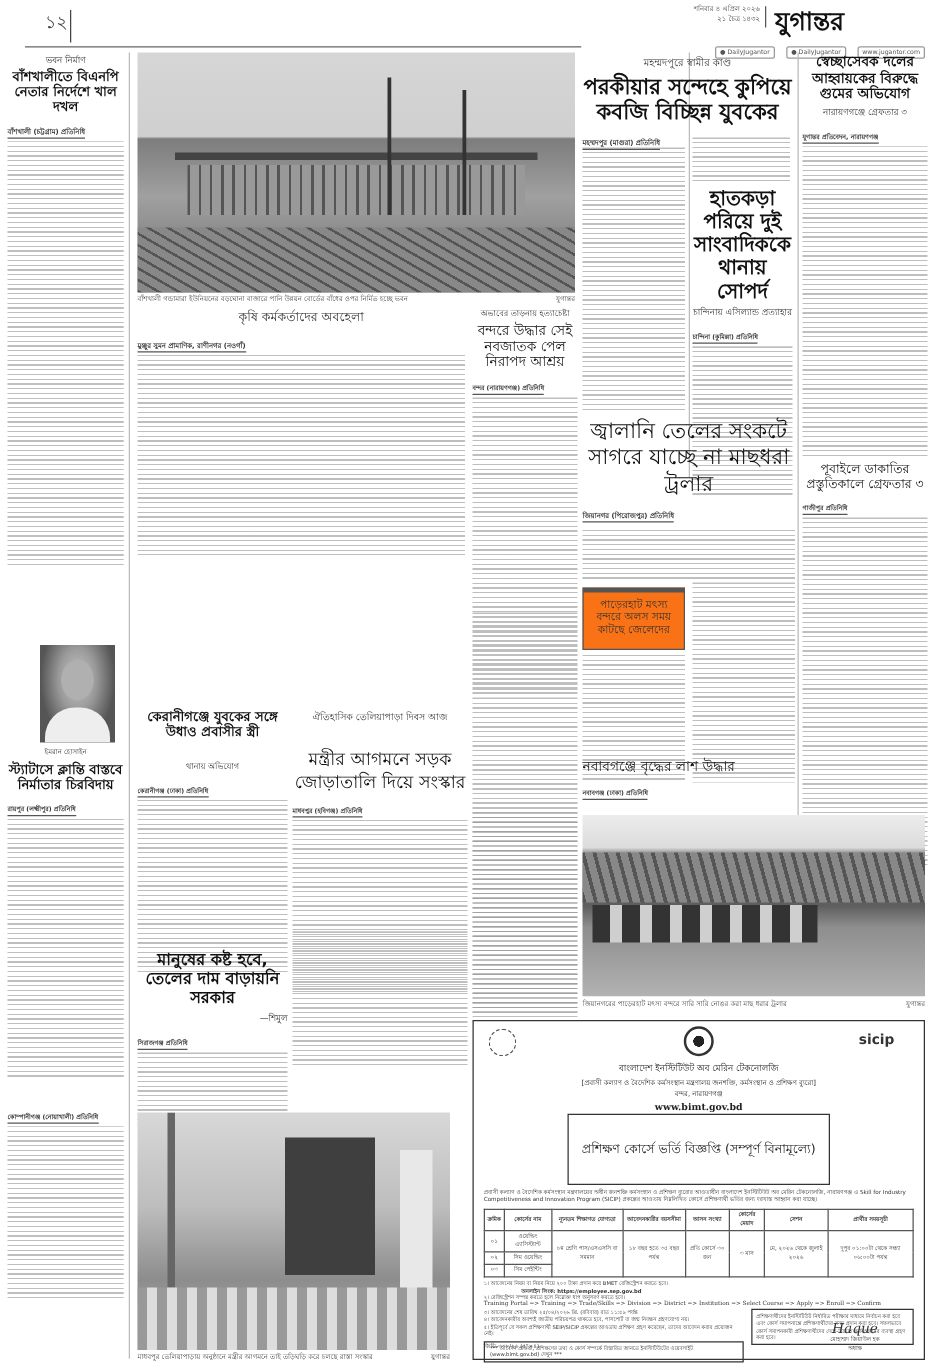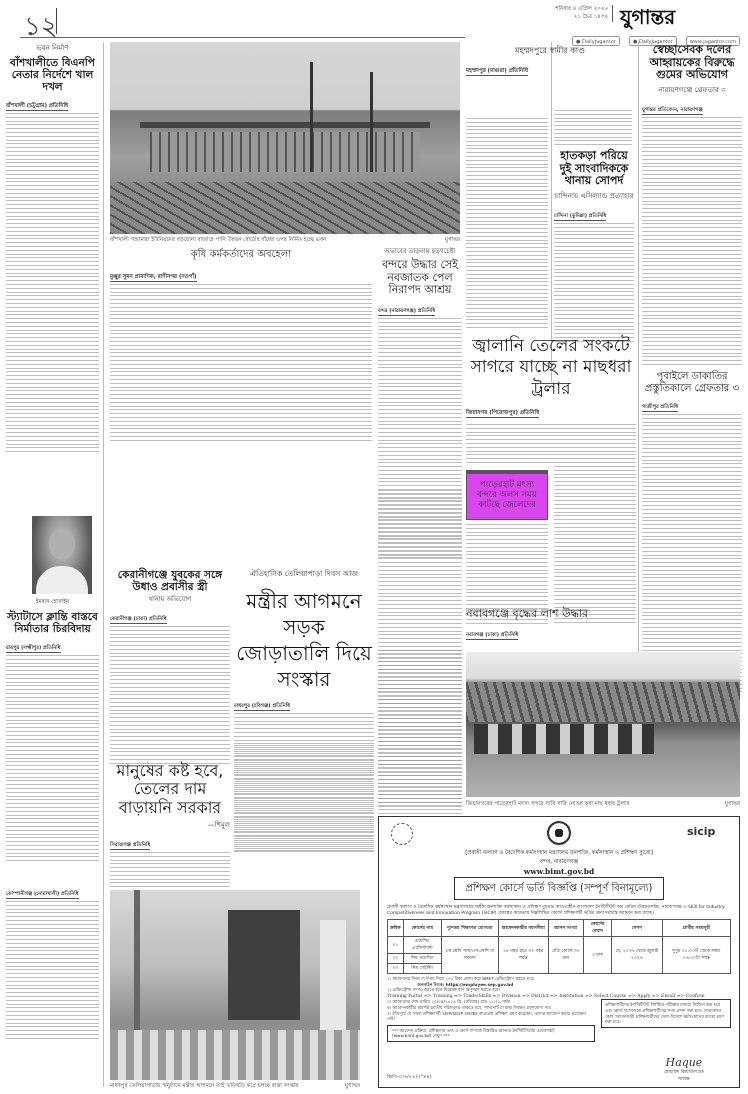--- a/index.html
+++ b/index.html
@@ -12,31 +12,31 @@
 .body{font-size:5.2px;line-height:7.6px;color:#555;text-align:justify;overflow:hidden}
 .body p{margin:0}
 .filler{background:repeating-linear-gradient(to bottom,#8a8a8a 0,#8a8a8a 1px,transparent 1px,transparent 3.8px);opacity:.55}
 .photo{background:#9a9a9a;overflow:hidden}
 .caption{font-family:"DejaVu Sans",sans-serif;font-size:5.5px;color:#444;display:flex;justify-content:space-between}
 .vrule{position:absolute;width:1px;background:#bbb}
 .hrule{position:absolute;height:1px;background:#999}
 .mast-num{font-family:"DejaVu Sans",sans-serif;font-size:26px;color:#444}
 .mast-title{font-family:"DejaVu Sans",sans-serif;font-size:26px;font-weight:bold;color:#222}
 .social{display:inline-block;border:1px solid #999;border-radius:2px;font-size:5px;padding:1px 3px;margin-left:4px;color:#555;font-family:"DejaVu Sans",sans-serif}
-.boxquote{border:1px solid #555;border-top:4px solid #555;background:#d946ef}
+.boxquote{border:1px solid #555;border-top:4px solid #555;background:#f97316}
 .ad{border:1.5px solid #333;background:#fff}
 .ad table{border-collapse:collapse;width:100%;font-size:4.5px;font-family:"DejaVu Sans",sans-serif}
 .ad td,.ad th{border:1px solid #555;padding:1px 2px;text-align:center;color:#333}
 .sketch{position:absolute;background:#555}
 </style>
 </head>
 <body>
 
 <div class="abs" style="left:10px;top:4px;width:730px;height:36px">
-  <span class="mast-num abs" style="left:14px;top:2px;font-size:26px">১২</span>
+  <span class="mast-num abs" style="left:26px;top:2px;font-size:14px">১২</span>
   <div class="abs" style="left:46px;top:4px;width:1px;height:26px;background:#444"></div>
   <div class="abs" style="left:518px;top:0px;width:80px;text-align:right;font-size:5.5px;line-height:8px;font-family:'DejaVu Sans',sans-serif;color:#444">
     <div>শনিবার ৪ এপ্রিল ২০২৬</div>
     <div>২১ চৈত্র ১৪৩২</div>
   </div>
   <div class="abs" style="left:602px;top:1px;width:1px;height:17px;background:#555"></div>
   <span class="abs" style="left:610px;top:-2px;font-family:'DejaVu Sans',sans-serif;font-weight:bold;font-size:20px;color:#111">যুগান্তর</span>
   <div class="abs" style="left:480px;top:24px;width:250px;text-align:right">
     <span class="social"><span>●</span> <span>DailyJugantor</span></span>
     <span class="social"><span>●</span> <span>DailyJugantor</span></span>
@@ -66,27 +66,28 @@
 </div>
 <div class="abs caption" style="left:110px;top:236px;width:350px">
   <span>বাঁশখালী গন্ডামারা ইউনিয়নের বড়ঘোনা বাজারে পানি উন্নয়ন বোর্ডের বাঁধের ওপর নির্মিত হচ্ছে ভবন</span>
   <span>যুগান্তর</span>
 </div>
 
 <div class="abs" style="left:466px;top:42px;width:84px">
 </div>
 <div class="abs" style="left:466px;top:44px;width:168px">
   <div class="kick" style="font-size:8px">মহম্মদপুরে স্বামীর কাণ্ড</div>
+  <div class="hl" style="font-size:17px;font-weight:bold;margin-top:3px;line-height:1.2">পরকীয়ার সন্দেহে কুপিয়ে কবজি বিচ্ছিন্ন যুবকের</div>
   <div class="byline" style="font-size:5.5px">মহম্মদপুর (মাগুরা) প্রতিনিধি</div>
 </div>
 <div class="abs body filler" style="left:466px;top:118px;width:82px;height:210px"></div>
 <div class="abs body filler" style="left:554px;top:110px;width:78px;height:36px"></div>
 
 <div class="abs" style="left:554px;top:150px;width:80px">
-  <div class="hl" style="font-size:11px;font-weight:bold">হাতকড়া পরিয়ে দুই সাংবাদিককে থানায় সোপর্দ</div>
+  <div class="hl" style="font-size:16px;font-weight:bold">হাতকড়া পরিয়ে দুই সাংবাদিককে থানায় সোপর্দ</div>
   <div class="kick" style="font-size:7px;margin-top:2px">চান্দিনায় এসিল্যান্ড প্রত্যাহার</div>
   <div class="byline" style="font-size:5px">চান্দিনা (কুমিল্লা) প্রতিনিধি</div>
   <div class="body filler" style="height:120px"></div>
 </div>
 
 <div class="abs" style="left:642px;top:44px;width:100px">
   <div class="hl" style="font-size:11px;font-weight:bold">স্বেচ্ছাসেবক দলের আহ্বায়কের বিরুদ্ধে গুমের অভিযোগ</div>
   <div class="kick" style="font-size:7px;margin-top:2px">নারায়ণগঞ্জে গ্রেফতার ৩</div>
   <div class="byline" style="font-size:5px">যুগান্তর প্রতিবেদন, নারায়ণগঞ্জ</div>
   <div class="body filler" style="height:250px"></div>
@@ -129,35 +130,35 @@
 </div>
 <div class="abs" style="left:6px;top:598px;width:93px">
   <div class="kick" style="font-size:5.5px">ইমরান হোসাইন</div>
   <div class="hl" style="font-size:10.5px;font-weight:bold;margin-top:4px">স্ট্যাটাসে ক্লান্তি বাস্তবে নির্মাতার চিরবিদায়</div>
   <div class="byline" style="font-size:5px">রায়পুর (লক্ষ্মীপুর) প্রতিনিধি</div>
   <div class="body filler" style="height:208px"></div>
 </div>
 
 <div class="abs" style="left:110px;top:568px;width:120px">
   <div class="hl" style="font-size:10.5px;font-weight:bold">কেরানীগঞ্জে যুবকের সঙ্গে উধাও প্রবাসীর স্ত্রী</div>
-  <div class="kick" style="font-size:6.5px;margin-top:2px">থানায় অভিযোগ</div>
+  <div class="kick" style="font-size:6.5px;margin-top:16px">থানায় অভিযোগ</div>
   <div class="byline" style="font-size:5px">কেরানীগঞ্জ (ঢাকা) প্রতিনিধি</div>
   <div class="body filler" style="height:140px"></div>
 </div>
 
 <div class="abs" style="left:234px;top:568px;width:140px">
   <div class="kick" style="font-size:7.5px">ঐতিহাসিক তেলিয়াপাড়া দিবস আজ</div>
-  <div class="hl" style="font-size:20px;margin-top:8px;line-height:1.3">মন্ত্রীর আগমনে সড়ক জোড়াতালি দিয়ে সংস্কার</div>
+  <div class="hl" style="font-size:14px;margin-top:19px;line-height:1.3">মন্ত্রীর আগমনে সড়ক জোড়াতালি দিয়ে সংস্কার</div>
   <div class="byline" style="font-size:5px">মাধবপুর (হবিগঞ্জ) প্রতিনিধি</div>
   <div class="body filler" style="height:140px"></div>
 </div>
 <div class="abs body filler" style="left:378px;top:490px;width:84px;height:330px"></div>
 
 <div class="abs" style="left:110px;top:762px;width:120px">
-  <div class="hl" style="font-size:16px;font-weight:normal">মানুষের কষ্ট হবে, তেলের দাম বাড়ায়নি সরকার</div>
+  <div class="hl" style="font-size:13px;font-weight:bold">মানুষের কষ্ট হবে, তেলের দাম বাড়ায়নি সরকার</div>
   <div class="kick" style="font-size:7px;text-align:right;margin-top:2px">—শিমুল</div>
   <div class="byline" style="font-size:5px">সিরাজগঞ্জ প্রতিনিধি</div>
   <div class="body filler" style="height:60px"></div>
 </div>
 <div class="abs body filler" style="left:234px;top:745px;width:140px;height:110px"></div>
 
 <div class="abs" style="left:466px;top:608px;width:170px">
   <div class="hl" style="font-size:11px;text-align:left">নবাবগঞ্জে বৃদ্ধের লাশ উদ্ধার</div>
   <div class="byline" style="font-size:5px">নবাবগঞ্জ (ঢাকা) প্রতিনিধি</div>
 </div>
@@ -186,24 +187,25 @@
 <div class="abs caption" style="left:110px;top:1082px;width:250px">
   <span>মাধবপুর তেলিয়াপাড়ায় অনুষ্ঠানে মন্ত্রীর আগমনে তাই তড়িঘড়ি করে চলছে রাস্তা সংস্কার</span>
   <span>যুগান্তর</span>
 </div>
 
 <div class="abs ad" style="left:378px;top:816px;width:362px;height:272px;padding:4px 8px">
   <div class="abs" style="left:12px;top:6px;width:22px;height:22px;border:1px dashed #555;border-radius:50%"></div>
   <div class="abs" style="left:168px;top:4px;width:24px;height:24px;border:2px solid #333;border-radius:50%;background:radial-gradient(circle,#222 30%,#fff 32%)"></div>
   <div class="abs" style="left:308px;top:8px;font-family:'DejaVu Sans',sans-serif;font-size:11px;font-weight:bold;color:#333">sicip</div>
   <div style="margin-top:28px;text-align:center;font-family:'DejaVu Sans',sans-serif;color:#222">
+    <div style="font-size:7px;margin-top:2px">বাংলাদেশ ইনস্টিটিউট অব মেরিন টেকনোলজি</div>
     <div style="font-size:5.5px;margin-top:2px">[প্রবাসী কল্যাণ ও বৈদেশিক কর্মসংস্থান মন্ত্রণালয় জনশক্তি, কর্মসংস্থান ও প্রশিক্ষণ ব্যুরো]</div>
     <div style="font-size:5.5px;margin-top:1px">বন্দর, নারায়ণগঞ্জ</div>
     <div style="font-family:'DejaVu Serif',serif;font-weight:bold;font-size:7.5px;margin-top:1px">www.bimt.gov.bd</div>
-    <div style="display:inline-block;border:1.5px solid #333;padding:2px 10px;font-size:10px;margin-top:1px">প্রশিক্ষণ কোর্সে ভর্তি বিজ্ঞপ্তি (সম্পূর্ণ বিনামূল্যে)</div>
+    <div style="display:inline-block;border:1.5px solid #333;padding:19px 10px;font-size:10px;margin-top:1px">প্রশিক্ষণ কোর্সে ভর্তি বিজ্ঞপ্তি (সম্পূর্ণ বিনামূল্যে)</div>
   </div>
   <div style="font-size:4.5px;line-height:6px;margin-top:4px;color:#333;font-family:'DejaVu Sans',sans-serif">প্রবাসী কল্যাণ ও বৈদেশিক কর্মসংস্থান মন্ত্রণালয়ের অধীন জনশক্তি কর্মসংস্থান ও প্রশিক্ষণ ব্যুরোর আওতাধীন বাংলাদেশ ইনস্টিটিউট অব মেরিন টেকনোলজি, নারায়ণগঞ্জ এ Skill for Industry Competitiveness and Innovation Program (SICIP) প্রকল্পের আওতায় নিম্নলিখিত কোর্সে প্রশিক্ষণার্থী ভর্তির জন্য দরখাস্ত আহ্বান করা যাচ্ছে।</div>
   <table style="margin-top:3px">
     <thead>
       <tr>
         <th>ক্রমিক</th>
         <th>কোর্সের নাম</th>
         <th>ন্যূনতম শিক্ষাগত যোগ্যতা</th>
         <th>আবেদনকারীর বয়সসীমা</th>
         <th>আসন সংখ্যা</th>

